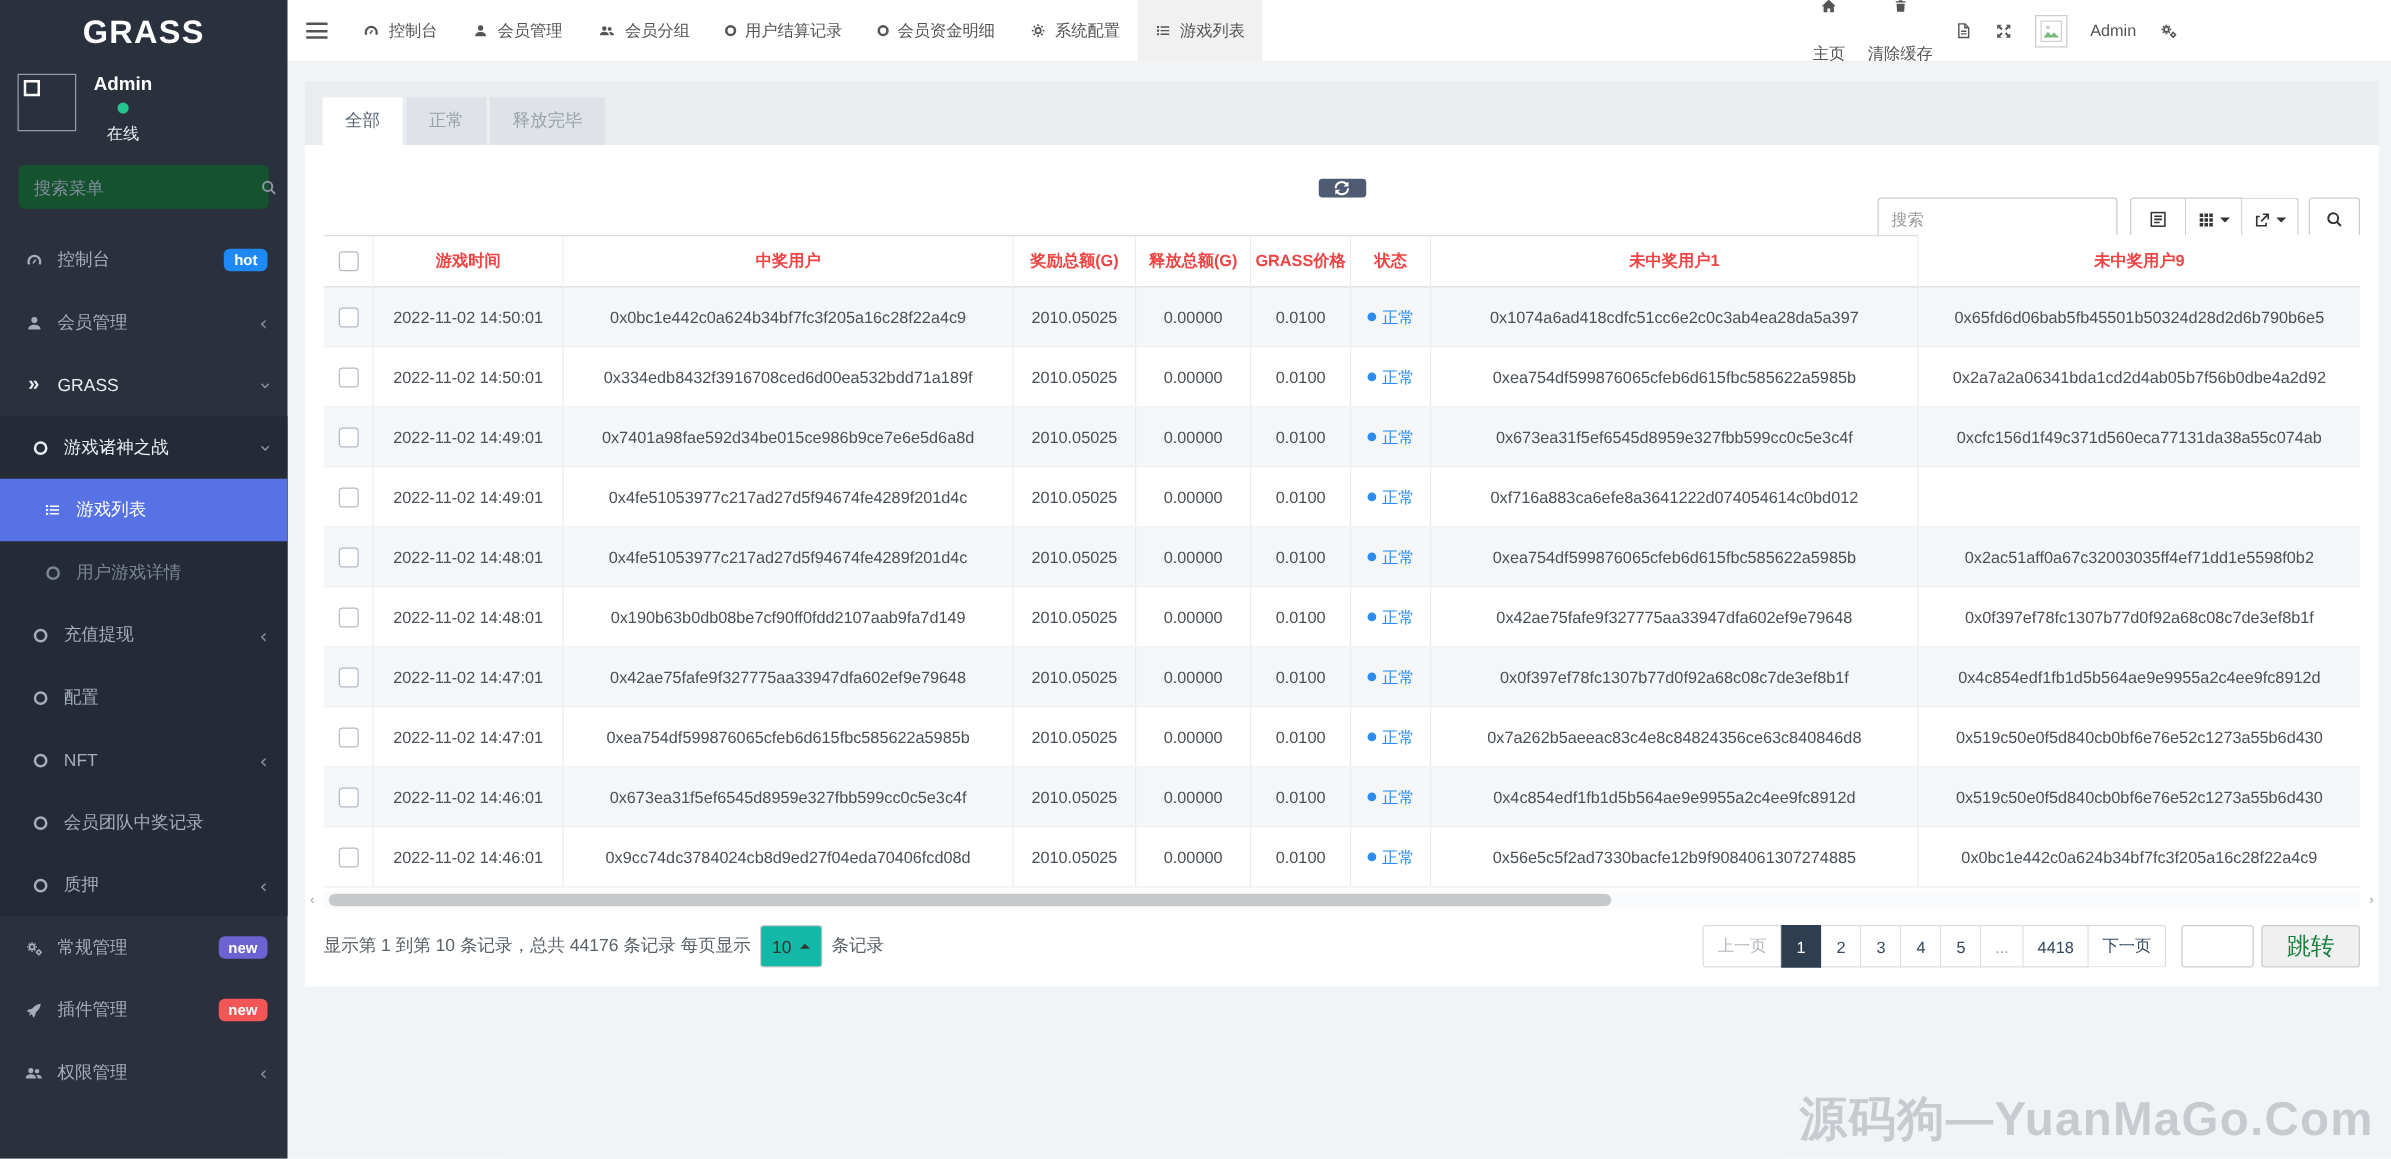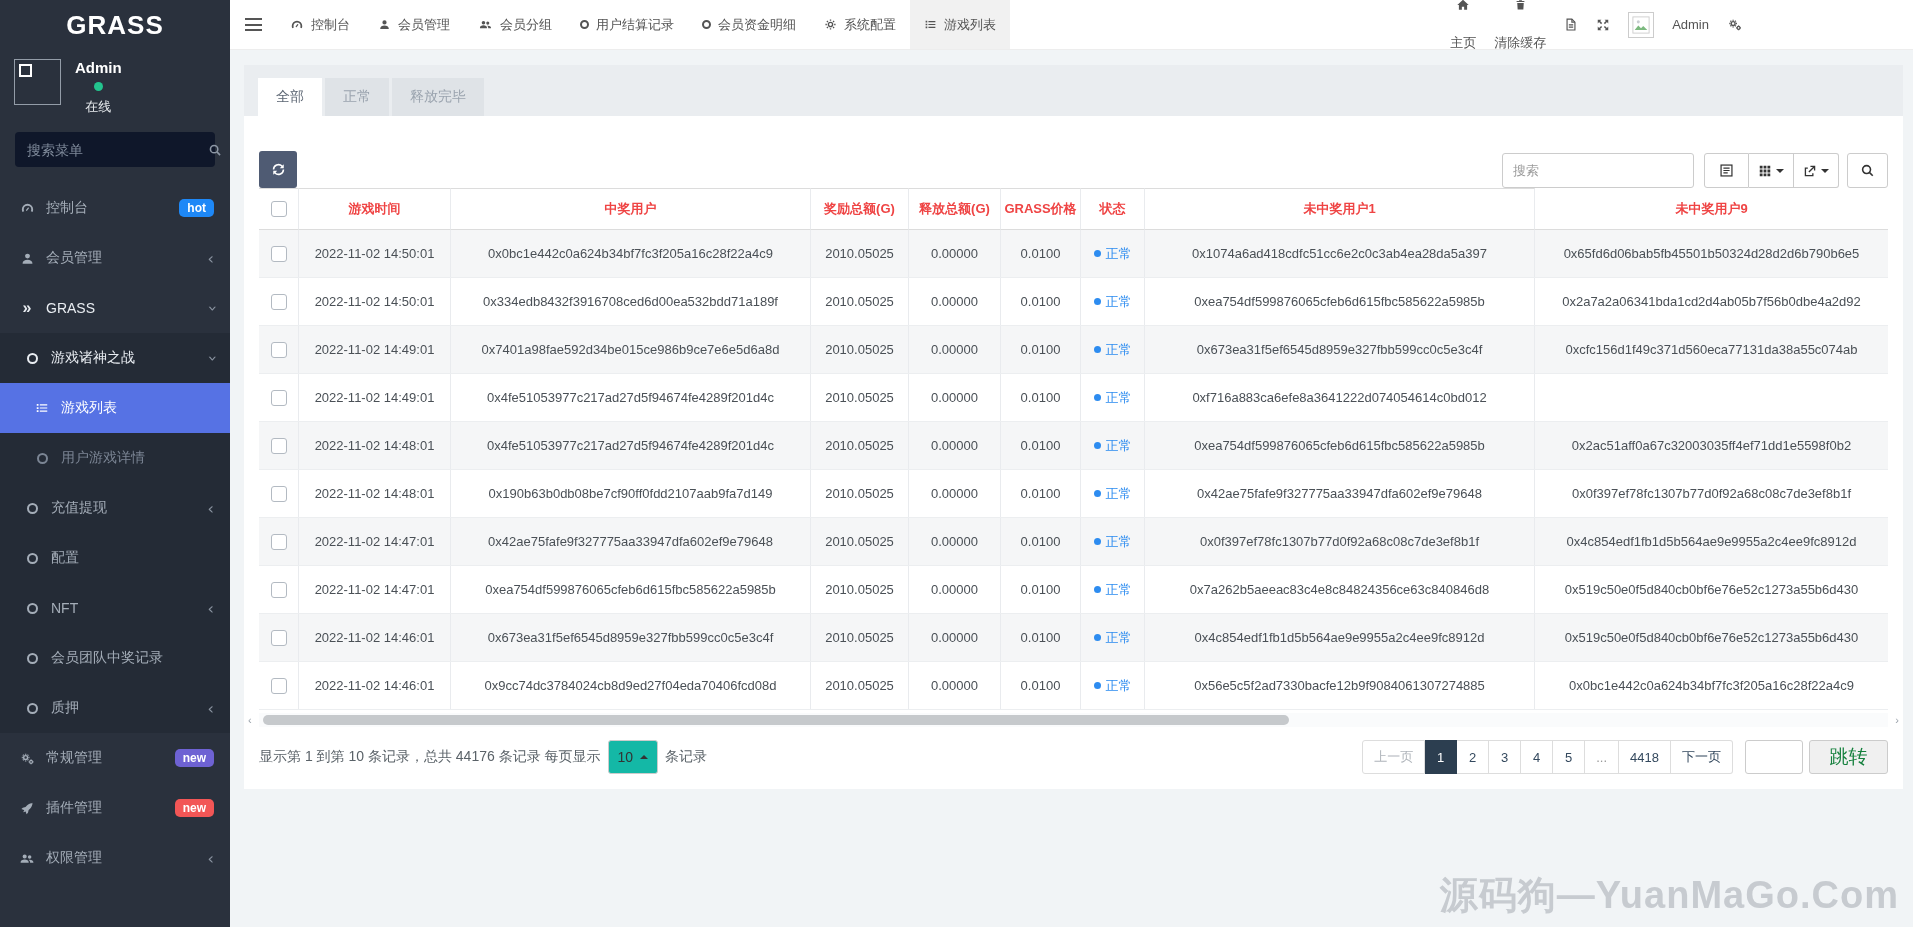--- a/index.html
+++ b/index.html
@@ -10,21 +10,21 @@
   
   .sidebar { position:absolute; left:0; top:0; width:230px; height:927px; background:#2a313d; color:#aab2bd; z-index:5; }
   .logo { height:50px; display:flex; align-items:center; justify-content:center; color:#fff; font-size:26px; font-weight:bold; letter-spacing:1px; }
   .userbox { height:75px; padding:9px 14px; display:flex; gap:14px; }
   .avatar-lg { width:47px; height:46px; border:1px solid #939ca8; position:relative; }
   .avatar-lg .brk { position:absolute; left:4px; top:4px; width:13px; height:13px; border:2px solid #fff; }
   .userbox .meta { display:flex; flex-direction:column; justify-content:center; gap:6px; }
   .uname { color:#fff; font-weight:bold; font-size:15px; }
   .ustatus { display:flex; align-items:center; gap:7px; color:#e8ecef; font-size:13px;flex-direction:column; }
   .dot-green { width:9px; height:9px; border-radius:50%; background:#23c48e; display:inline-block; }
-  .side-search { margin:7px 15px 0; height:35px; background:#0f172a; border-radius:4px; display:flex; align-items:center; padding:0 12px; }
+  .side-search { margin:7px 15px 0; height:35px; background:#14532d; border-radius:4px; display:flex; align-items:center; padding:0 12px; }
   .side-search input { flex:1; background:transparent; border:0; outline:none; color:#cfd6dd; font-size:14px; font-family:inherit; }
   .side-search input::placeholder { color:#7f8a9a; }
   .side-search .sic { color:#8d97a5; }
   .nav { margin-top:16px; }
   .nav-item { position:relative; height:50px; display:flex; align-items:center; padding-left:18px; font-size:14px; color:#a4adb8; cursor:pointer; }
   .nav-item .ic { width:18px; display:flex; justify-content:center; align-items:center; margin-right:10px; flex:none; }
   .nav-item .arrow { position:absolute; right:16px; font-size:16px; color:#8a93a0; font-family:"DejaVu Sans",sans-serif; }
   .arrow.down { transform:rotate(-90deg); }
   .nav-item.bright { color:#e9edf2; }
   .nav-group { background:#242b36; }
@@ -49,21 +49,21 @@
   .top-right { margin-left:auto; display:flex; align-items:center; gap:18px; padding-right:170px; }
   .tr-item { display:flex; align-items:center; gap:22px; font-size:13px; cursor:pointer; color:#545454; white-space:nowrap;flex-direction:column; }
   .avatar-sm { width:26px; height:26px; border:1px solid #ccc; background:#fff; display:flex; align-items:center; justify-content:center; }
 
   
   .content { position:absolute; left:244px; top:65px; width:1659px; }
   .panel { background:#fff; height:724px; position:relative; }
   .strip { height:51px; background:#eaedf0; padding:13px 0 0 14px; display:flex; gap:3px; }
   .ftab { height:38px; padding:0 18px; display:flex; align-items:center; font-size:14px; cursor:pointer; background:#dfe3e7; color:#9aa3ae; }
   .ftab.active { background:#fff; color:#5c6673; }
-  .toolbar { height:72px; padding:27px 15px 0; display:flex; align-items:flex-end; }
+  .toolbar { height:72px; padding:27px 15px 0; display:flex; align-items:center;flex-direction:column; }
   .btn-refresh { width:38px; height:37px; background:#4f5b73; border:0; border-radius:3px; display:flex; align-items:center; justify-content:center; color:#fff; cursor:pointer; }
   .toolbar-right { margin-left:auto; display:flex; align-items:flex-start; }
   .tsearch { width:192px; height:35px; border:1px solid #ccc; border-radius:3px; padding:0 10px; font-size:13px; outline:none; color:#444; font-family:inherit; }
   .tsearch::placeholder { color:#999; }
   .btn-group { display:flex; margin-left:10px; }
   .tbtn { width:45px; height:35px; background:#fff; border:1px solid #ccc; display:flex; align-items:center; justify-content:center; gap:4px; color:#333; cursor:pointer; }
   .btn-group .tbtn + .tbtn { border-left:0; }
   .btn-group .tbtn:first-child { border-radius:3px 0 0 3px; }
   .btn-group .tbtn:last-child { border-radius:0 3px 3px 0; }
   .tbtn.single { border-radius:3px; margin-left:8px; width:41px; }

